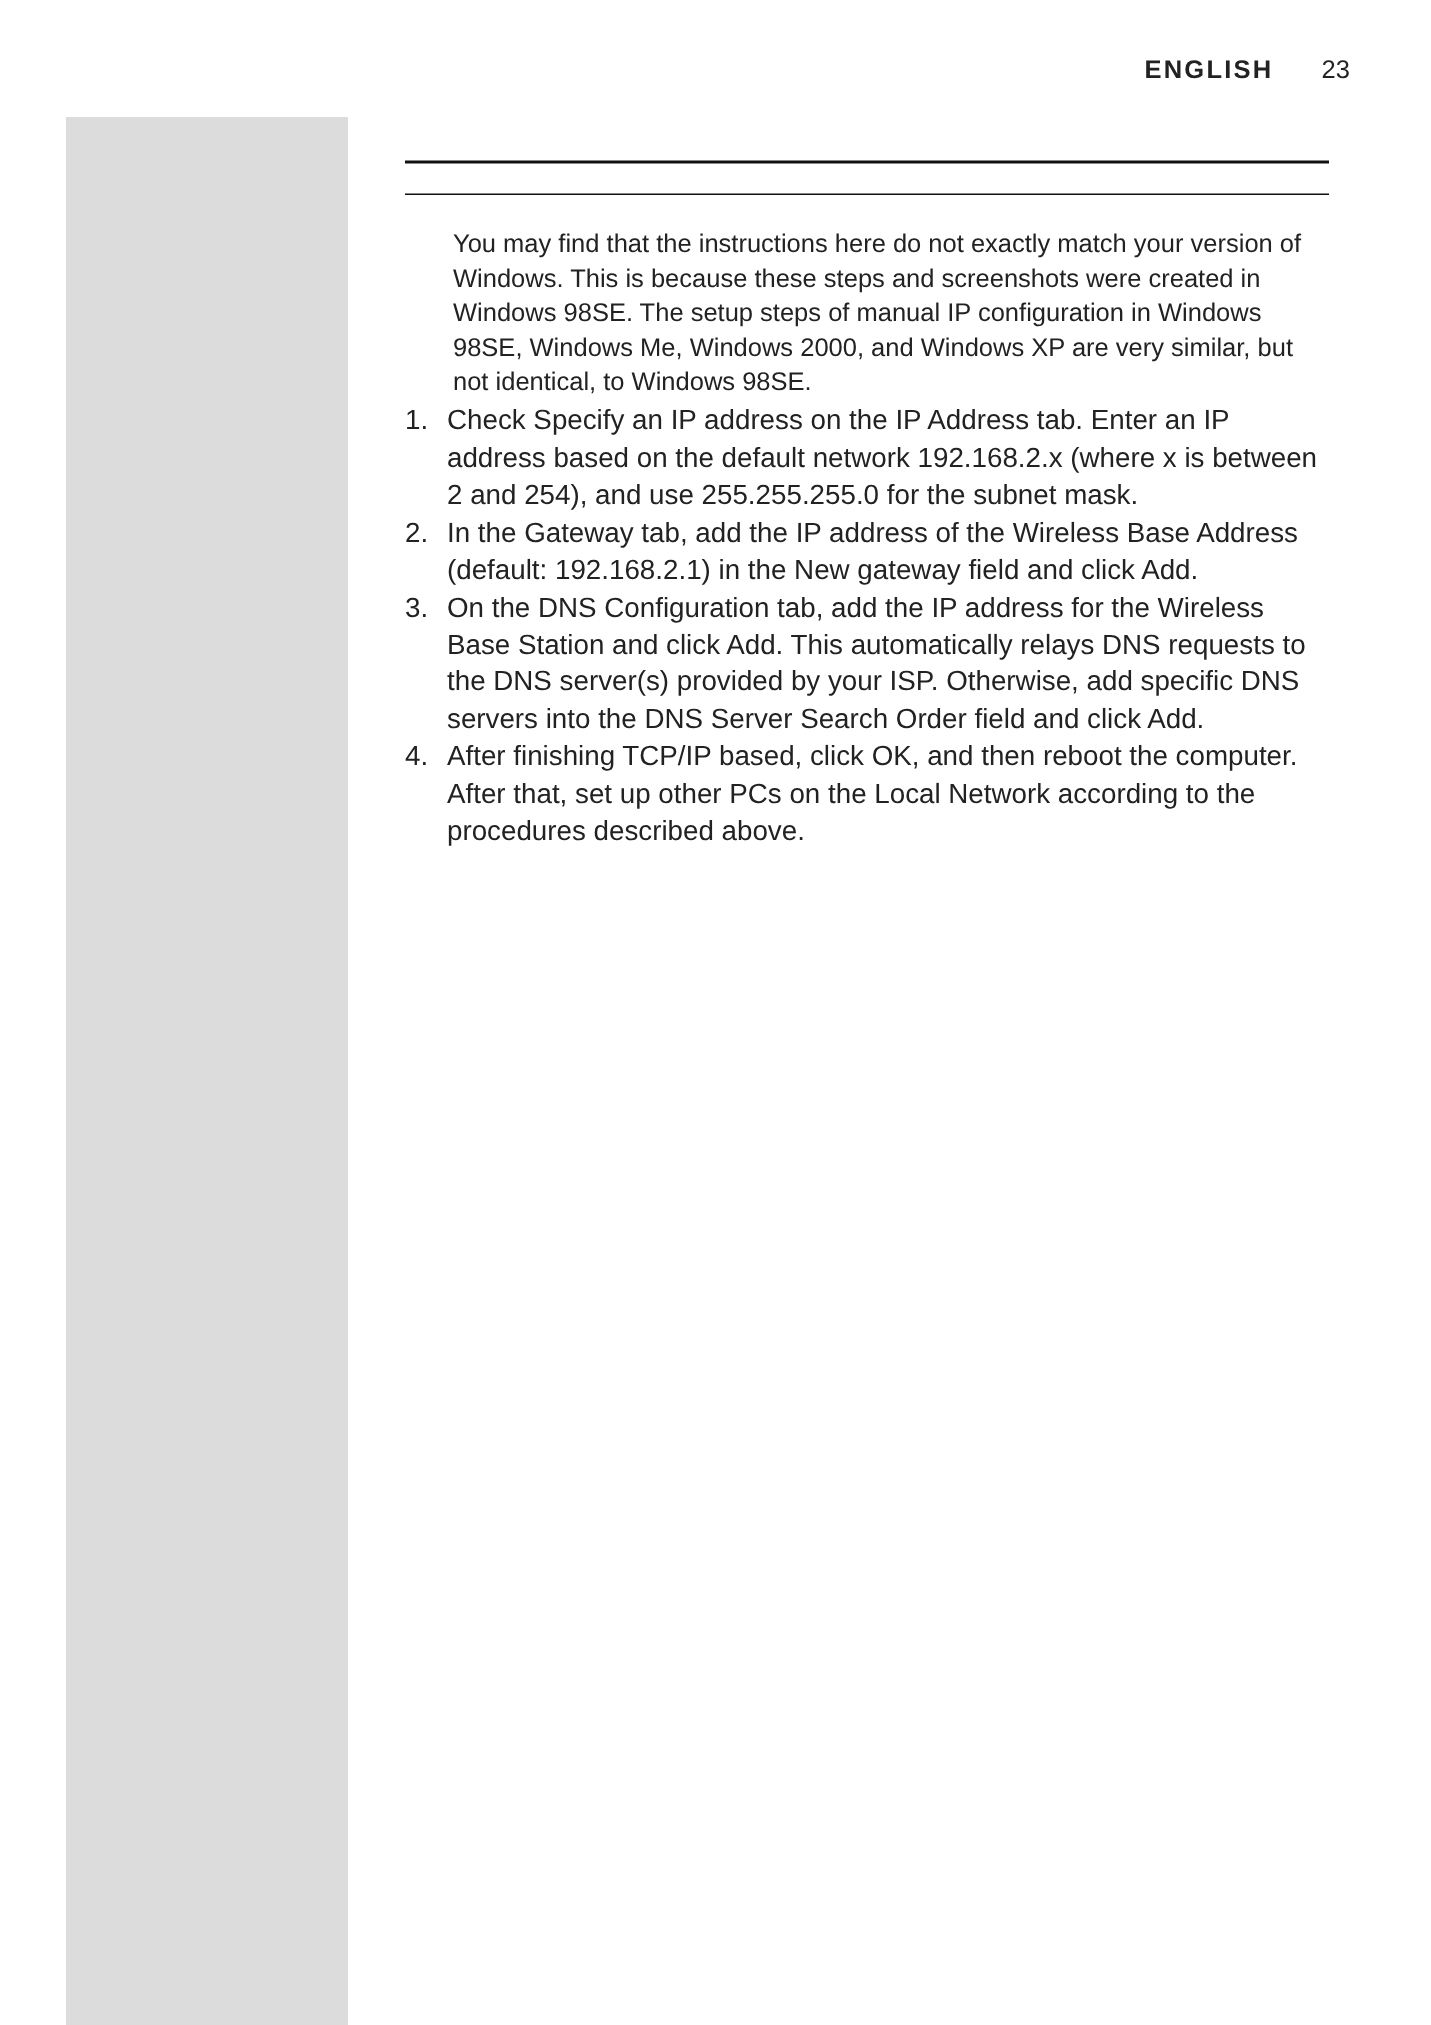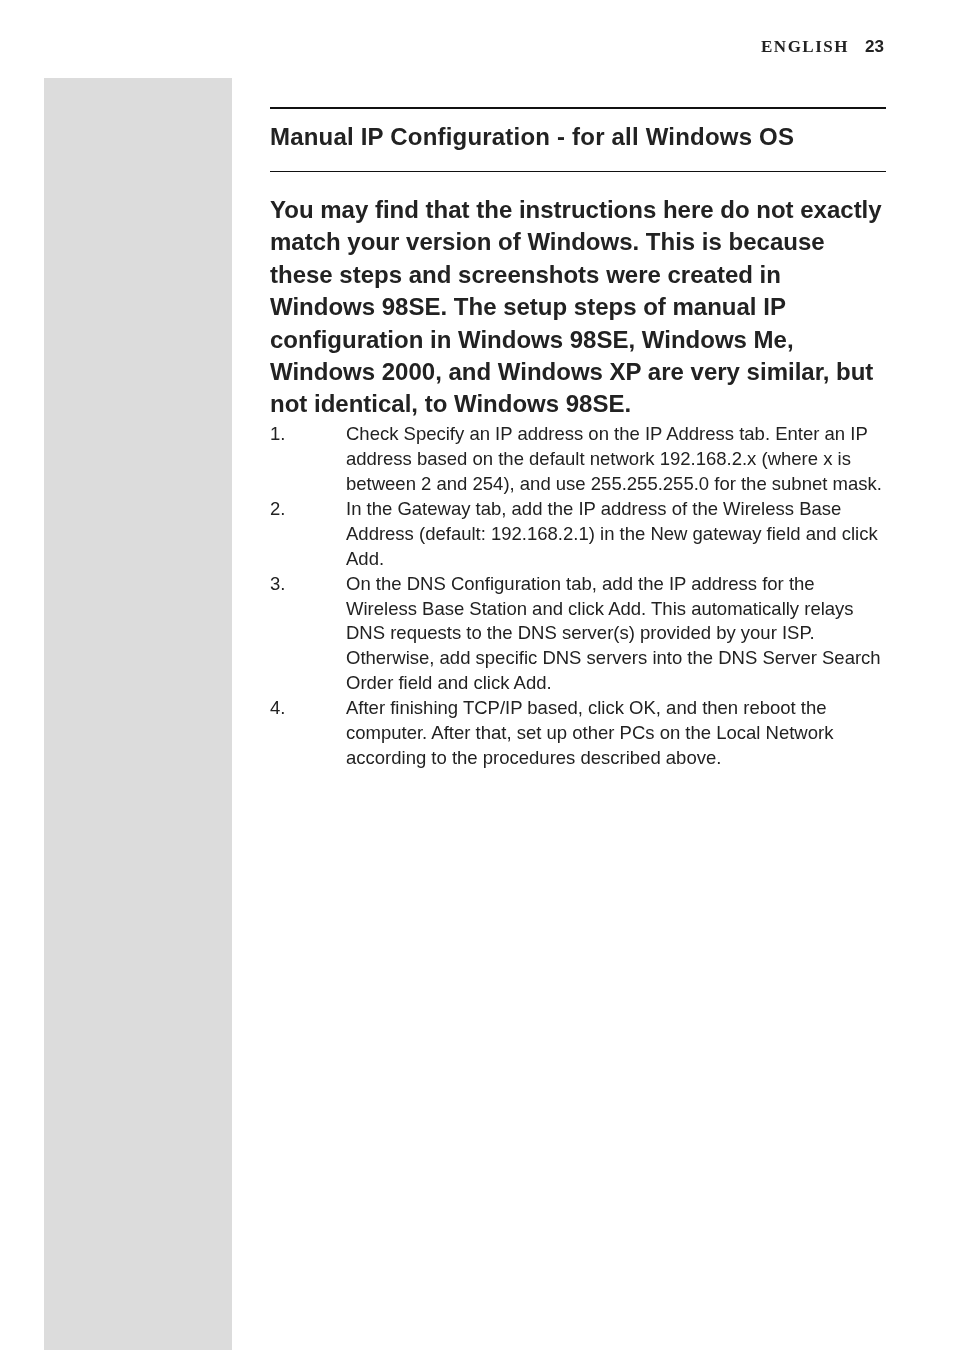--- a/index.html
+++ b/index.html
@@ -23,28 +23,27 @@
       height: 1272px;
       background: #dcdcdc;
     }
     .header-lang {
       position: absolute;
       top: 37px;
       right: 105px;
       font-weight: bold;
       letter-spacing: 1.5px;
       font-size: 17px;
-      font-family: Liberation Serif, serif;
     }
     .header-pagenum {
       position: absolute;
       top: 37px;
-      right: 70px;
+      right: 54px;
       font-size: 17px;
-      font-weight: bold;
+      font-weight: normal;
       letter-spacing: 0;
     }
     .content {
       position: absolute;
       left: 270px;
       top: 107px;
       width: 616px;
     }
     .rule-top {
       border-top: 2px solid #111;
@@ -54,54 +53,53 @@
       border-top: 1px solid #111;
       margin-top: 20px;
       margin-bottom: 22px;
     }
     .section-title {
       font-weight: bold;
       font-size: 24px;
       letter-spacing: 0.2px;
     }
     .intro {
-      font-size: 24px;
+      font-size: 17px;
       line-height: 1.35;
-      font-weight: 700;
+      font-weight: 400;
+      margin-left: 32px;
     }
     .steps {
       margin-top: 1px;
       font-size: 18.5px;
       line-height: 1.35;
       font-weight: 300;
     }
     .step {
       display: flex;
       margin: 0;
     }
     .step-num {
       width: 28px;
       flex-shrink: 0;
     }
     .step-text {
       flex: 1;
-      margin-left: 48px;
     }
   </style>
 </head>
 <body>
 
 <div class="sidebar"></div>
 
 <div class="header-lang">ENGLISH</div>
 <div class="header-pagenum">23</div>
 
 <div class="content">
   <div class="rule-top"></div>
-  <div class="section-title">Manual IP Configuration - for all Windows OS</div>
   <div class="rule-thin"></div>
   <div class="intro">You may find that the instructions here do not exactly match your version of Windows. This is because these steps and screenshots were created in Windows 98SE. The setup steps of manual IP configuration in Windows 98SE, Windows Me, Windows 2000, and Windows XP are very similar, but not identical, to Windows 98SE.</div>
   <div class="steps">
     <div class="step">
       <div class="step-num">1.</div>
       <div class="step-text">Check Specify an IP address on the IP Address tab. Enter an IP address based on the default network 192.168.2.x (where x is between 2 and 254), and use 255.255.255.0 for the subnet mask.</div>
     </div>
     <div class="step">
       <div class="step-num">2.</div>
       <div class="step-text">In the Gateway tab, add the IP address of the Wireless Base Address (default: 192.168.2.1) in the New gateway field and click Add.</div>

